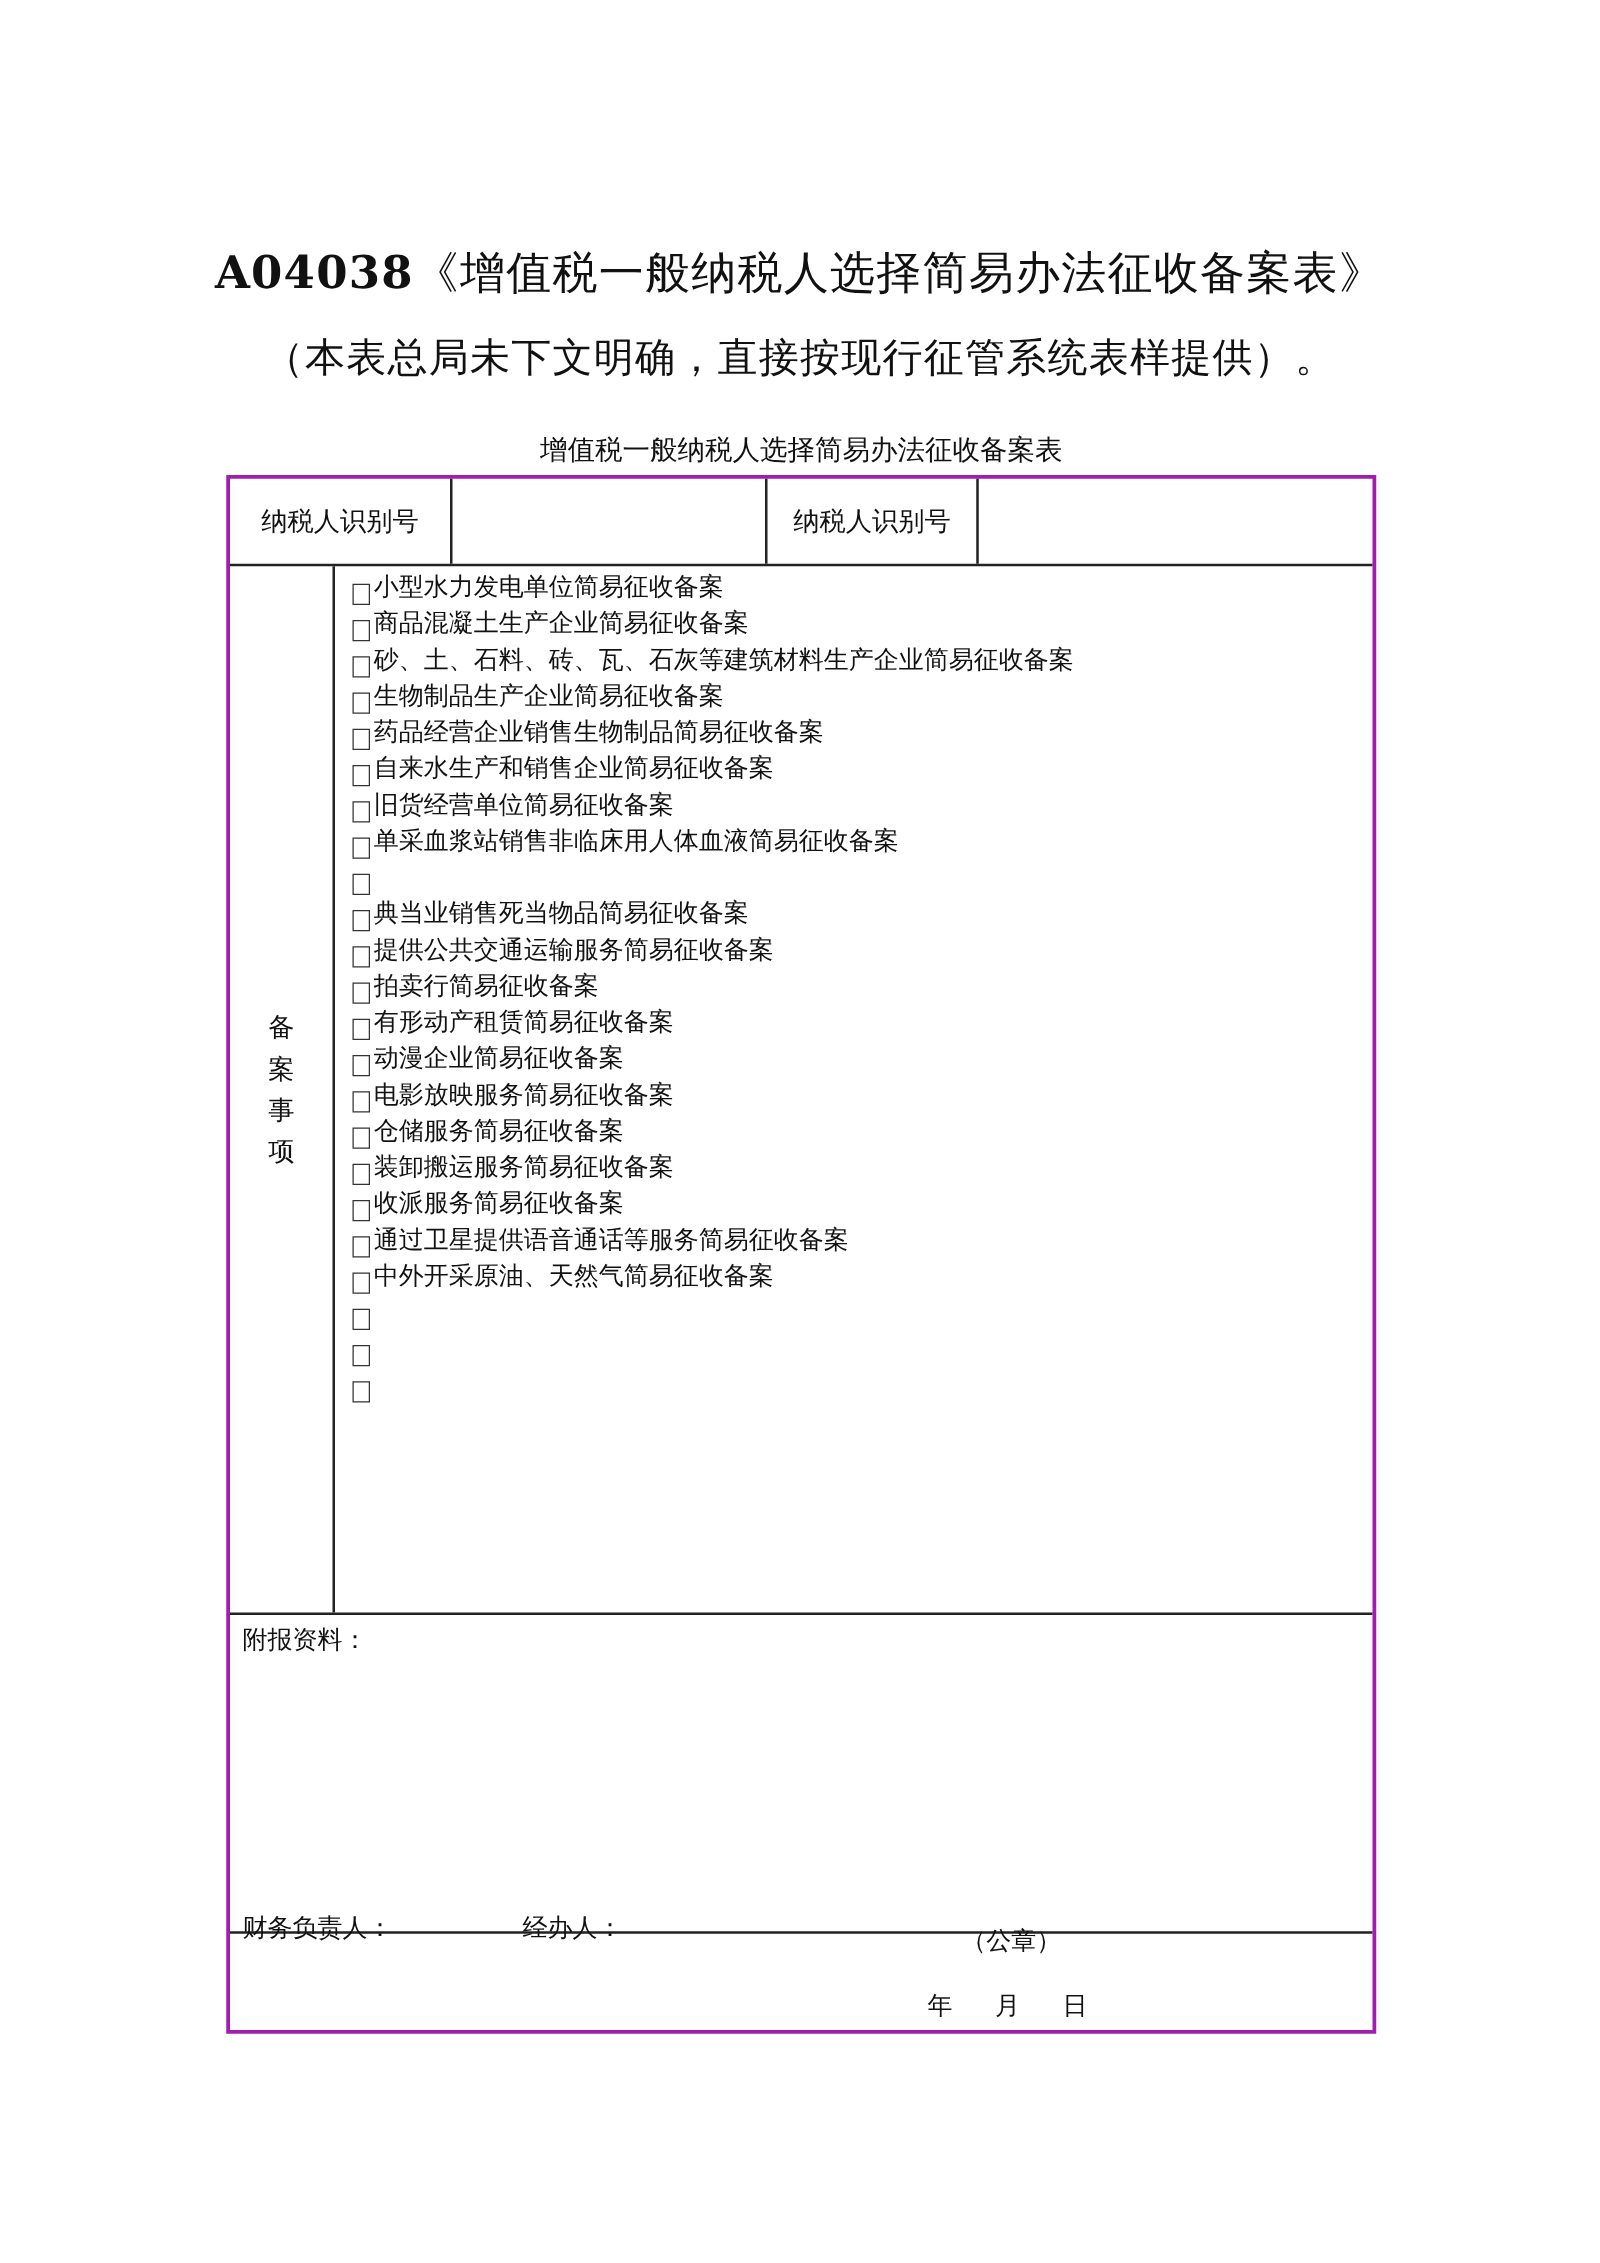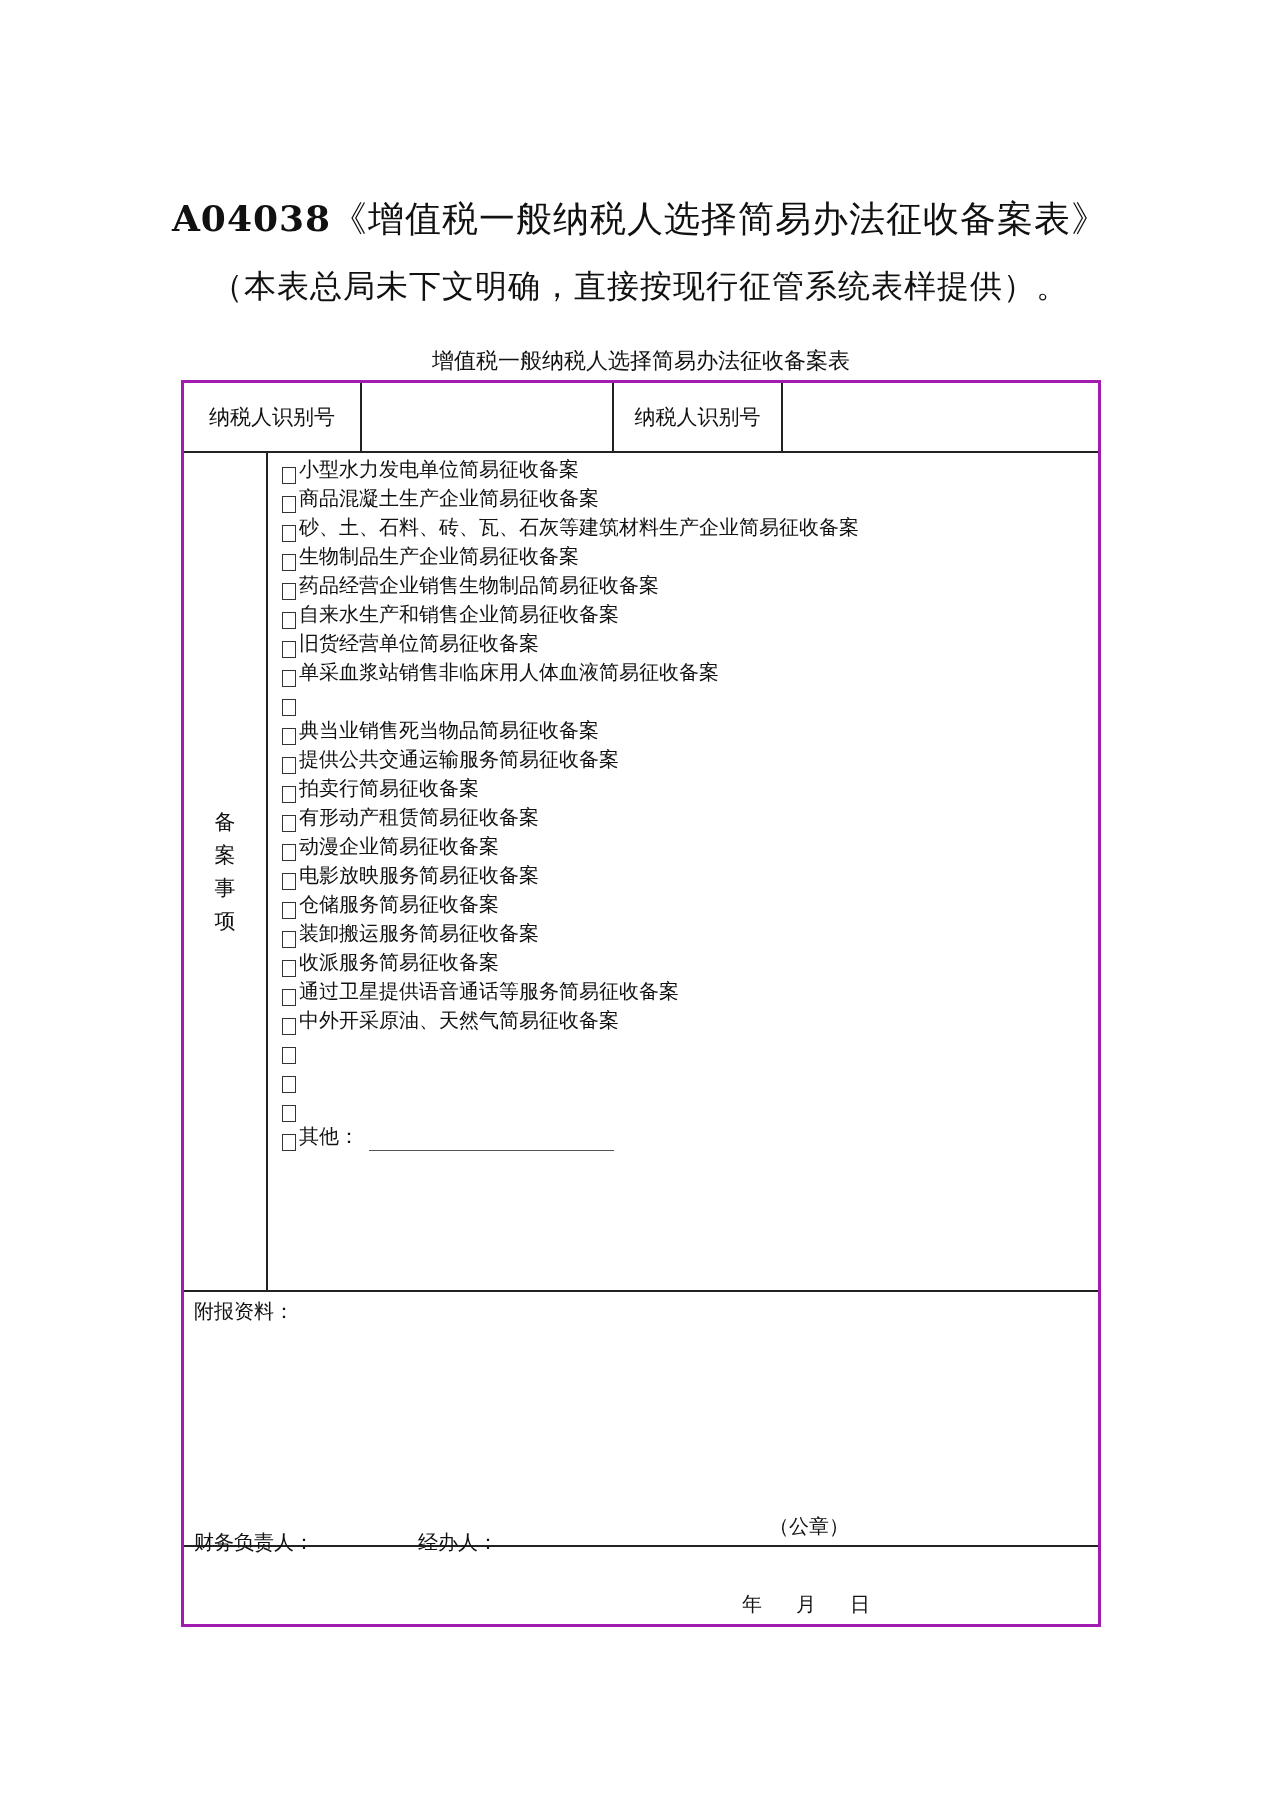--- a/index.html
+++ b/index.html
@@ -150,35 +150,30 @@
           <span></span>
         </div>
       <div class="item">
           <span class="box"></span>
           <span></span>
         </div>
       <div class="item">
           <span class="box"></span>
           <span></span>
         </div>
-      <div class="item">
-          <span class="box"></span>
-          <span>其他：</span>
-          <span class="blank-line"></span>
-        </div>
     </div>
   </div>
 
   <div class="row r3">
     <div class="attach-label">附报资料：</div>
     <div style="position:absolute;left:10px;right:10px;top:40px;bottom:10px;"></div>
   </div>
 
   <div class="row r4 last">
     <div class="sig" style="left:10px;top:34px;">财务负责人：</div>
     <div class="sig" style="left:234px;top:34px;">经办人：</div>
-    <div class="sig" style="left:585px;top:18px;">（公章）</div>
+    <div class="sig" style="left:585px;top:44px;">（公章）</div>
     <div class="sig" style="left:558px;top:96px;">年</div>
     <div class="sig" style="left:612px;top:96px;">月</div>
     <div class="sig" style="left:666px;top:96px;">日</div>
   </div>
 
 </div>
 
 </body></html>

